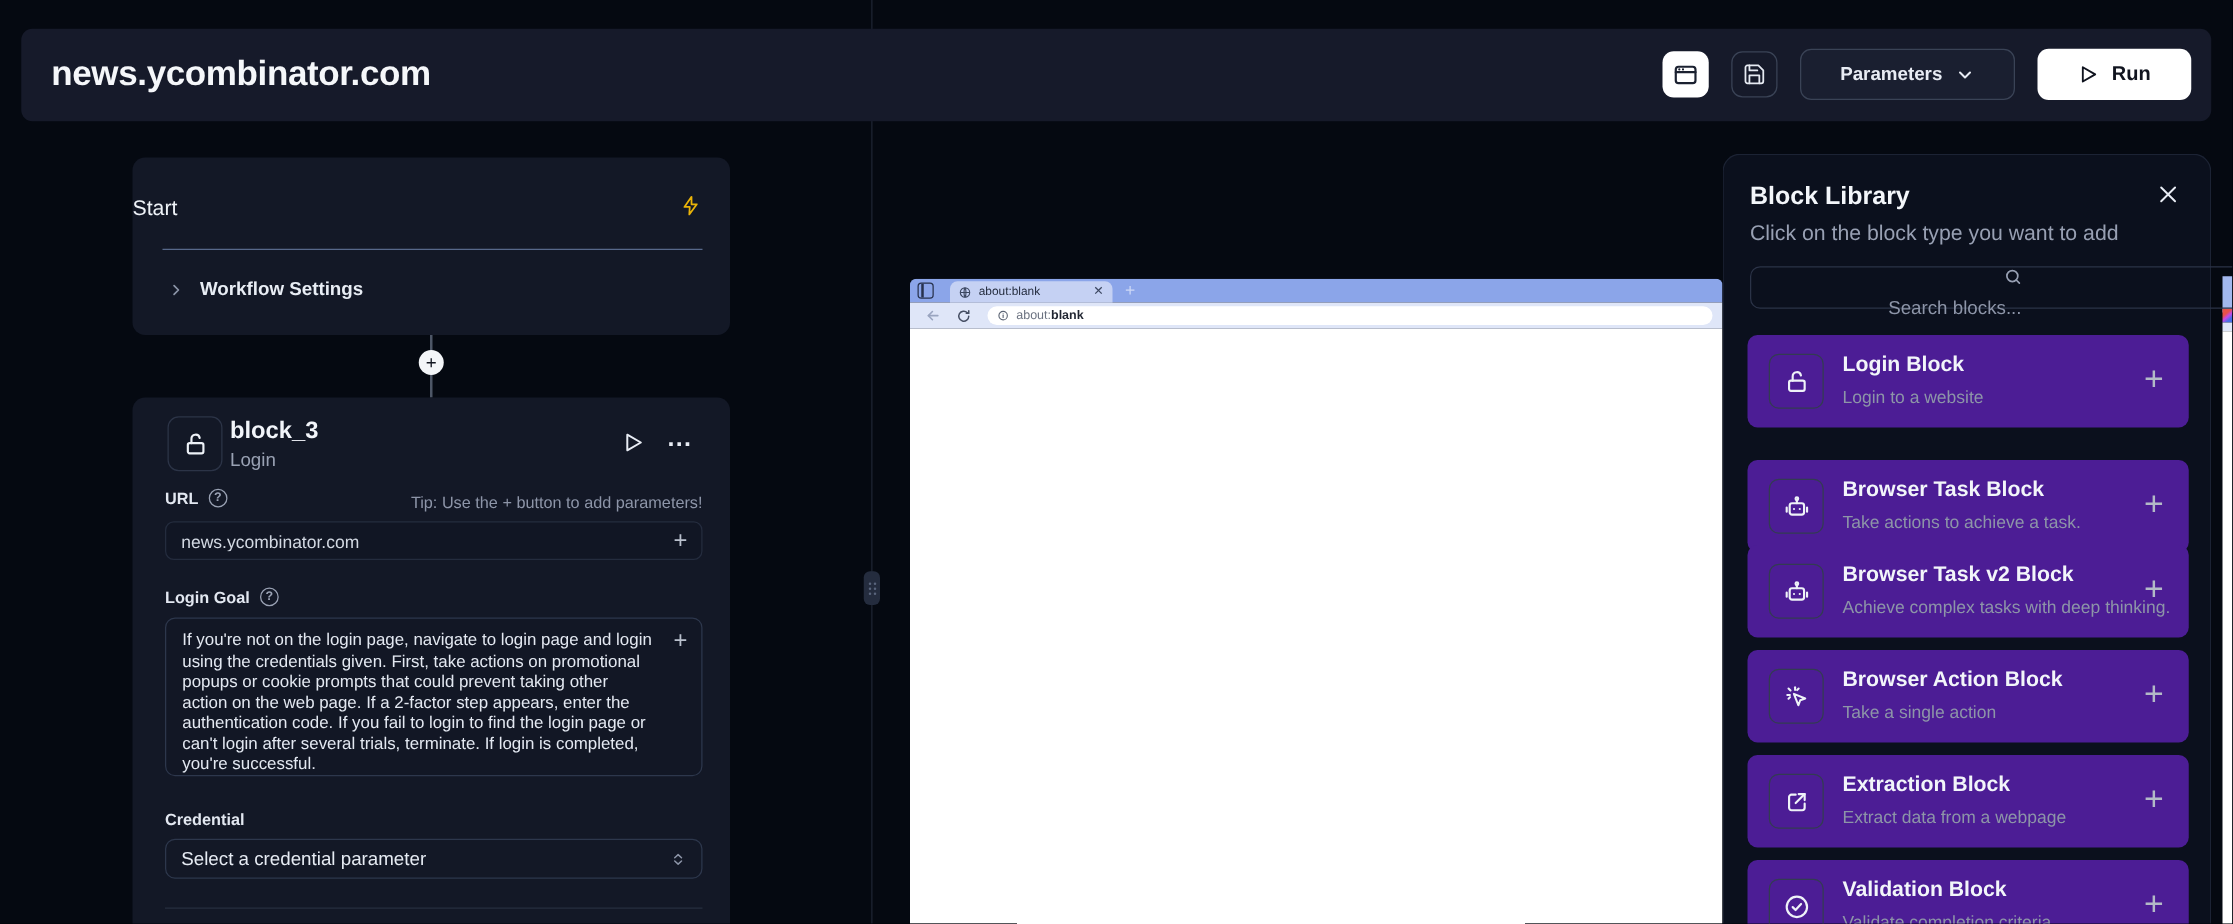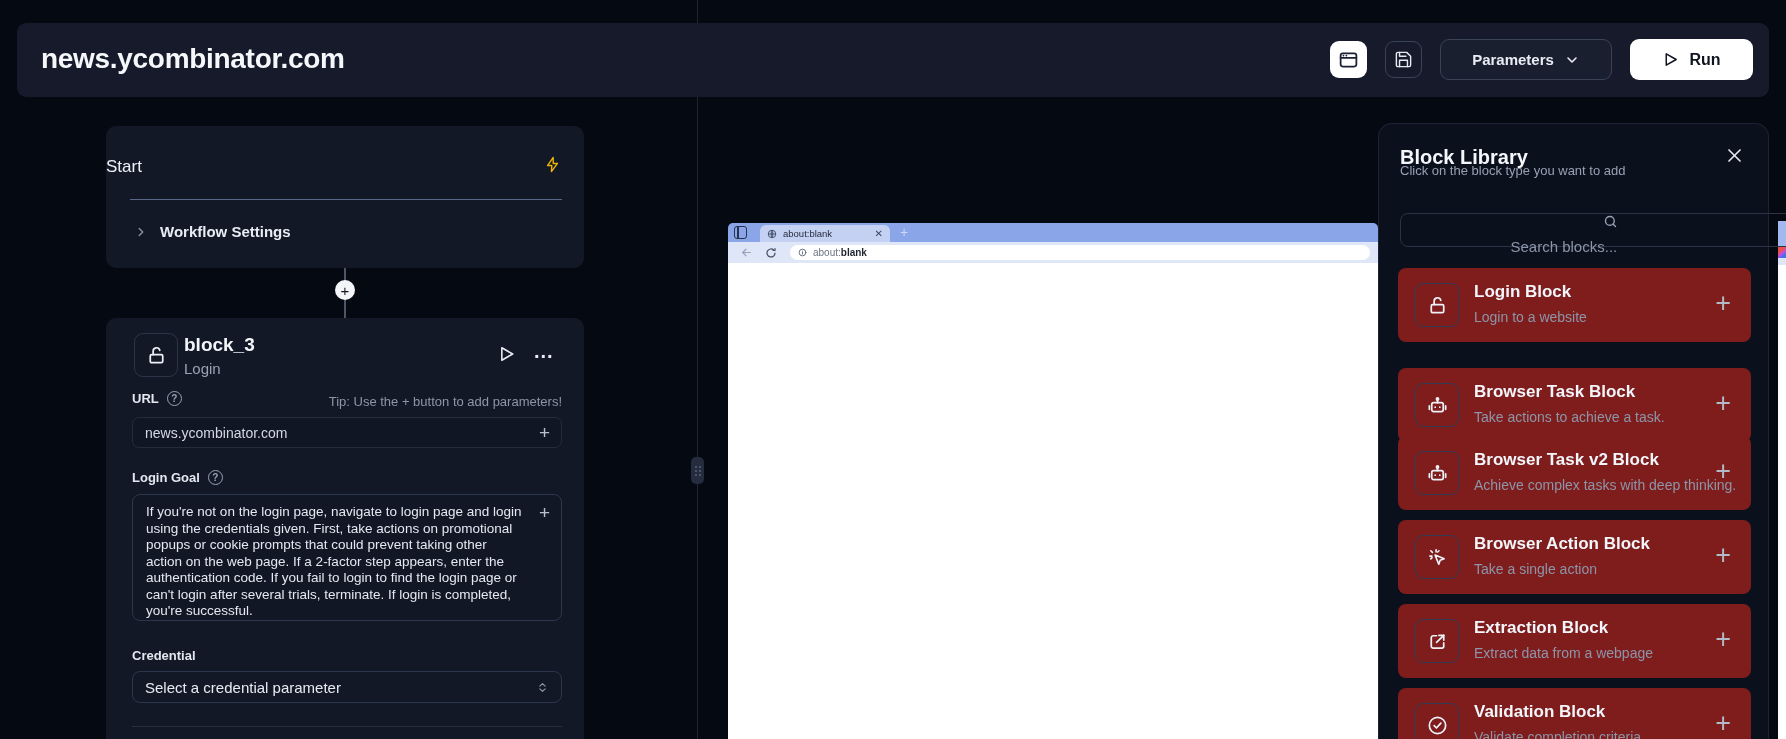--- a/index.html
+++ b/index.html
@@ -79,27 +79,27 @@
   
   .sliver-blue { position:absolute; left:1778px; top:221px; width:8px; height:29px; background:#a3b8ee; }
   .sliver-favicon { position:absolute; left:1778px; top:247px; width:8px; height:11px; background:linear-gradient(140deg,#e8524a 35%,#c44ae8 55%,#4a6fe8 75%); }
   .sliver-nav { position:absolute; left:1778px; top:258px; width:8px; height:7px; background:#dfe6f8; }
   .sliver-white { position:absolute; left:1778px; top:265px; width:8px; height:474px; background:#ffffff; }
 
   
   .panel { position:absolute; left:1378px; top:123px; width:391px; height:616px; background:#0b101d; border:1px solid #1c2334; border-bottom:none; border-radius:14px 14px 0 0; }
   .panel-title { position:absolute; left:21px; top:22px; font-size:20px; font-weight:600; color:#f3f6fa; }
   .panel-close { position:absolute; right:24px; top:22px; color:#e8ecf4; display:flex; }
-  .panel-subtitle { position:absolute; left:21px; top:39px; font-size:13px; color:#98a0b3; }
+  .panel-subtitle { position:absolute; left:21px; top:53px; font-size:17px; color:#98a0b3; }
   .panel-search { position:absolute; left:21px; top:89px; width:420px; height:34px; border:1px solid #2b3347; border-radius:8px; display:flex; align-items:center; padding:0 10px; gap:9px;flex-direction:column; }
   .panel-search input { flex:1; background:transparent; border:none; outline:none; color:#cfd5e0; font-size:15px; font-family:"Liberation Sans",sans-serif; }
   .panel-search input::placeholder { color:#8d95a8; }
   .search-glyph { color:#98a0b3; display:flex; }
 
-  .lib-item { position:absolute; left:19px; width:353px; height:74px; background:#7f1d1d; border-radius:8px; }
+  .lib-item { position:absolute; left:19px; width:353px; height:74px; background:#4c1d95; border-radius:8px; }
   .lib-icon-box { position:absolute; left:17px; top:15px; width:44px; height:44px; border-radius:8px; border:1px solid #333c52; color:#eef2f8; display:flex; align-items:center; justify-content:center; }
   .lib-title { position:absolute; left:76px; top:14px; font-size:17px; font-weight:600; color:#f2f5fa; }
   .lib-desc { position:absolute; left:76px; top:41px; font-size:14px; color:#8d95a8; }
   .lib-plus { position:absolute; right:20px; top:22px; color:#b3bac7; font-size:27px; font-weight:300; line-height:1; }
 </style>
 </head>
 <body>
 
 <div class="stage">
 

